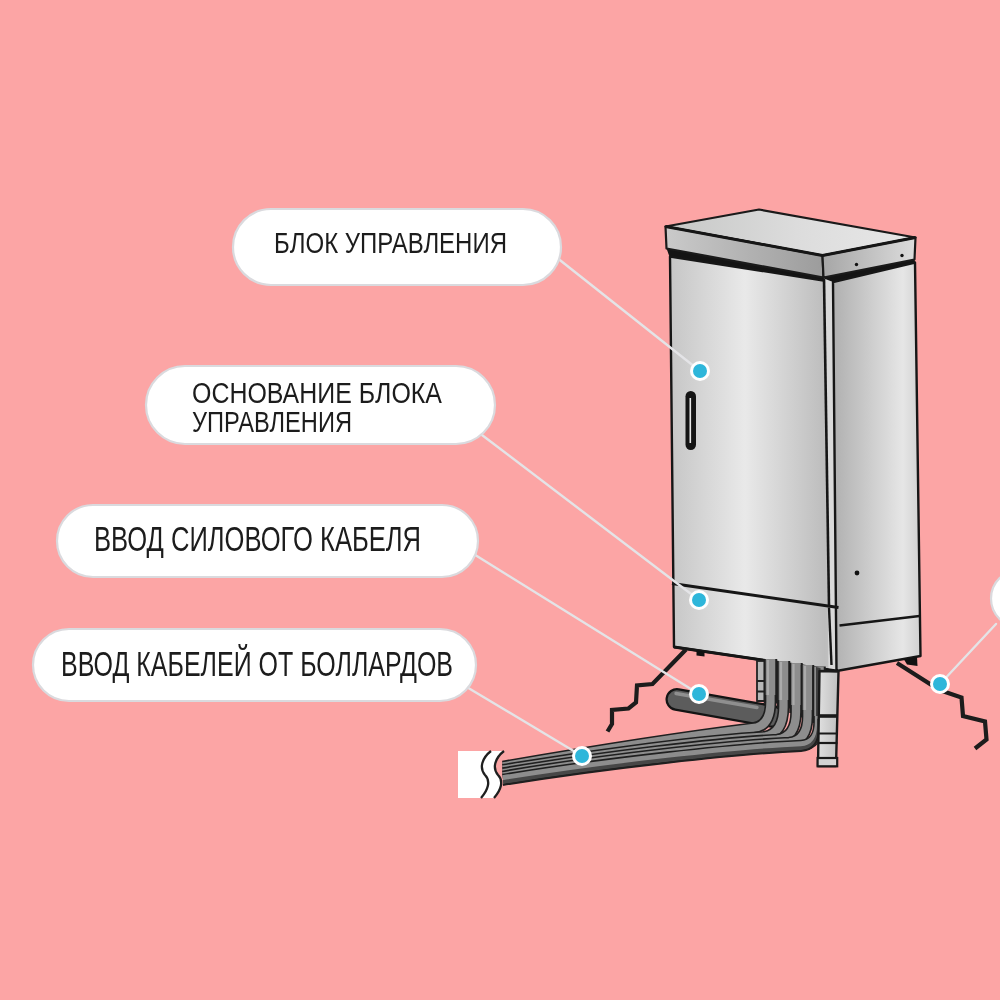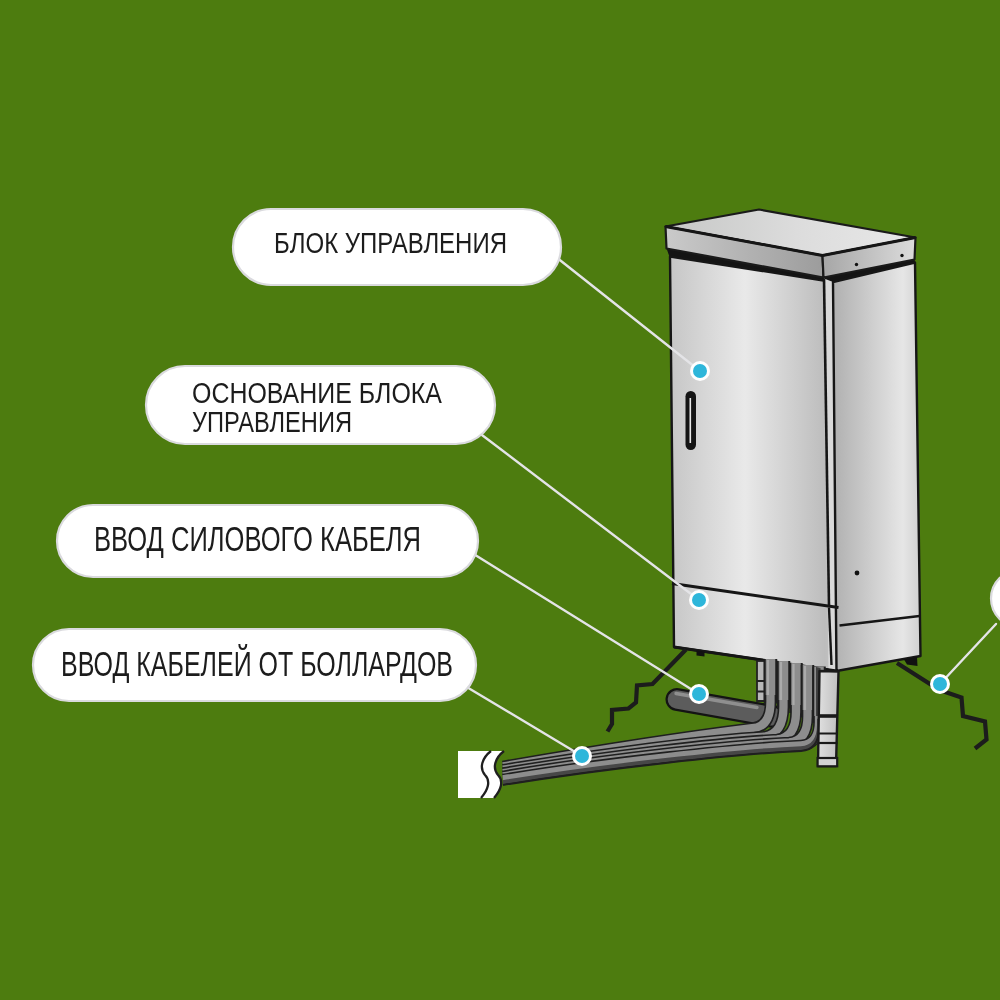--- a/index.html
+++ b/index.html
@@ -1,16 +1,16 @@
 <!DOCTYPE html>
 <html><head>
 <meta charset="utf-8">
 <style>
   html,body{margin:0;padding:0;background:#ffffff;}
-  .wrap{width:1000px;height:1000px;position:relative;background:#4d7c0f;overflow:hidden;}
+  .wrap{width:1000px;height:1000px;position:relative;background:#fca5a5;overflow:hidden;}
   text{font-family:"Liberation Sans",sans-serif;fill:#1c1c1c;}
 </style>
 </head>
 <body>
 <div class="wrap">
 <svg width="1000" height="1000" viewBox="0 0 1000 1000">
 <defs>
   <linearGradient id="gTop" x1="0" y1="0" x2="1" y2="0">
     <stop offset="0" stop-color="#c6c7c6"></stop>
           <stop offset="0.55" stop-color="#dddddd"></stop>

